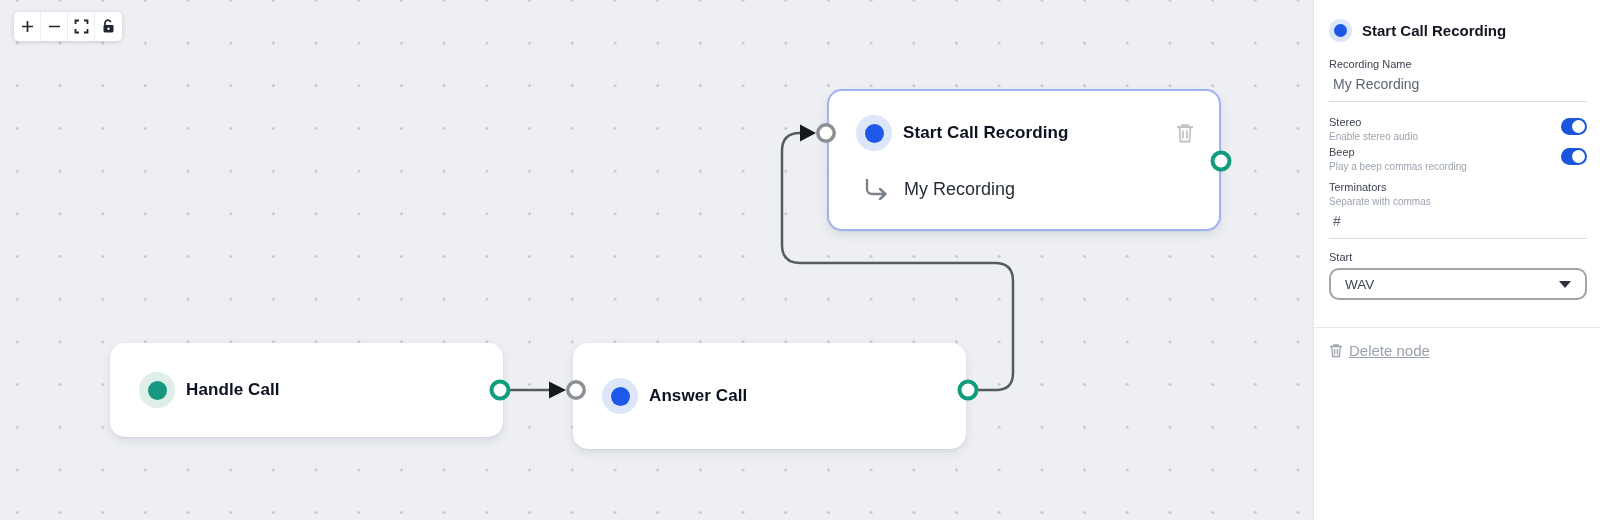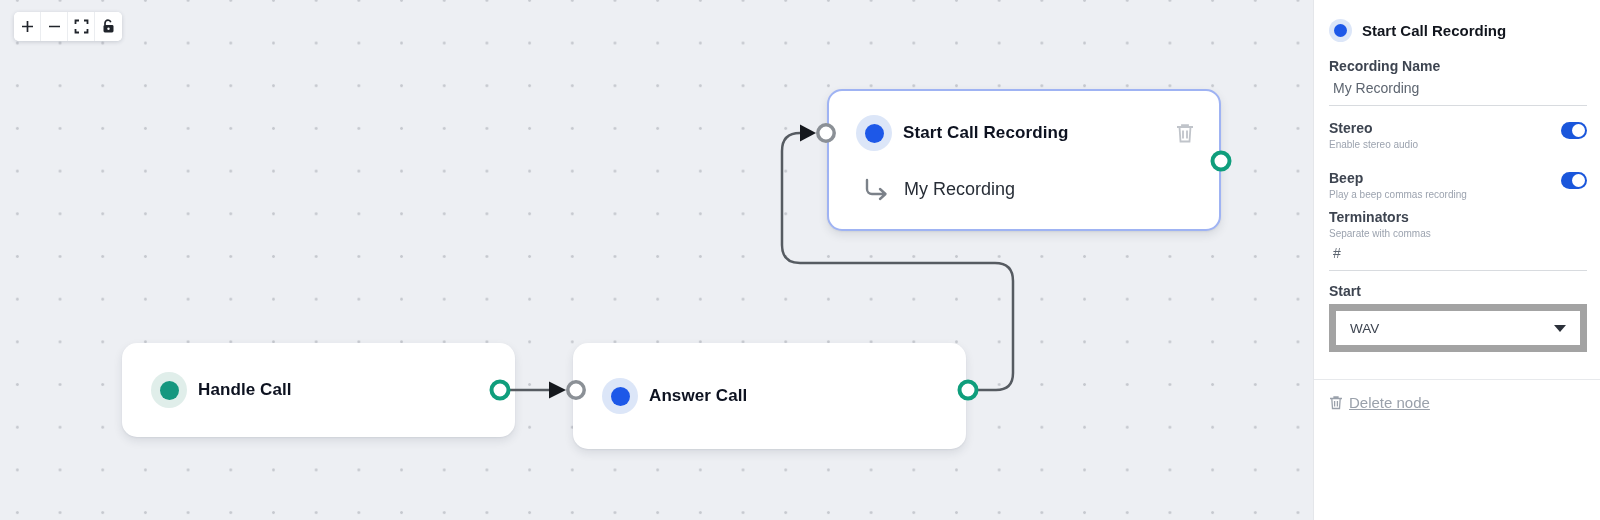--- a/index.html
+++ b/index.html
@@ -46,21 +46,21 @@
   .dot-halo.teal .dot { background:#16977f; }
   .dot-halo.blue .dot { background:#1d58e8; }
   .node-title {
     font-size:17px; font-weight:700; color:#0d1220; margin-left:11px;
     letter-spacing:.1px; white-space:nowrap;
   }
   .node-sub-row { display:flex; align-items:center; }
   .node-subtitle { font-size:18px; color:#272d36; margin-left:15px; white-space:nowrap; }
   .node-trash { margin-left:auto; display:flex; cursor:pointer; }
 
-  #node-handle-call  { left:122px; top:343px; width:393px; height:94px; display:flex; align-items:center; padding-left:29px; }
+  #node-handle-call  { left:110px; top:343px; width:393px; height:94px; display:flex; align-items:center; padding-left:29px; }
   #node-answer-call  { left:573px; top:343px; width:393px; height:106px; display:flex; align-items:center; padding-left:29px; }
   #node-start-rec    { left:827px; top:89px; width:394px; height:142px;
                        display:flex; flex-direction:column; justify-content:space-between;
                        padding:24px 24px 22px 27px; }
   #node-start-rec .node-row { height:36px; }
   #node-start-rec .node-sub-row { height:36px; padding-left:7px; }
 
   
   svg.edges { position:absolute; left:0; top:0; pointer-events:none; }
 
@@ -68,44 +68,44 @@
   .panel {
     position:absolute; left:1313px; top:0; width:287px; height:520px;
     background:#fff; border-left:1px solid #e4e6ea;
     padding:0 13px 0 15px;
   }
   .panel-header { display:flex; align-items:center; margin-top:18px; height:24px; }
   .panel-header .dot-halo { width:23px; height:23px; flex:0 0 23px; }
   .panel-header .dot-halo .dot { width:13px; height:13px; }
   .panel-title { font-size:15px; font-weight:700; color:#11151d; margin-left:10px; }
 
-  .field-label { font-size:14px; color:#3d4450; font-weight:700; }
+  .field-label { font-size:11px; color:#3d4450; font-weight:400; }
   .field-sub   { font-size:10px; color:#9ca3af; margin-top:3px; }
   .underline-input {
     font-size:14px; color:#5d6570; padding:2px 4px 9px;
     border-bottom:1px solid #d8dbdf; margin-top:4px;
   }
   .lbl-recname { margin-top:16px; }
   .row-toggle { display:flex; justify-content:space-between; align-items:flex-start; }
   .row-stereo { margin-top:14px; }
-  .row-beep   { margin-top:20px; }
+  .row-beep   { margin-top:4px; }
   .lbl-term   { margin-top:9px; }
   .lbl-format { margin-top:12px; }
 
   .toggle {
     width:26px; height:17px; border-radius:9px; background:#1a56db;
     position:relative; margin-top:2px; cursor:pointer; flex:0 0 26px;
   }
   .toggle .knob {
     position:absolute; right:2px; top:2px; width:13px; height:13px;
     border-radius:50%; background:#fff;
   }
 
   .select-box {
-    margin-top:5px; height:48px; border:7px solid #a3a3a3; border-radius:0;
+    margin-top:5px; height:32px; border:2px solid #a3a3a3; border-radius:10px;
     display:flex; align-items:center; justify-content:space-between;
     padding:0 14px; cursor:pointer; background:#fff;
   }
   .select-value { font-size:13.5px; color:#3d4450; }
   .caret-down {
     width:0; height:0; border-left:6px solid transparent; border-right:6px solid transparent;
     border-top:7px solid #2c313a;
   }
 
   .panel-divider { height:1px; background:#e7e9ec; margin:27px -13px 0 -15px; }

